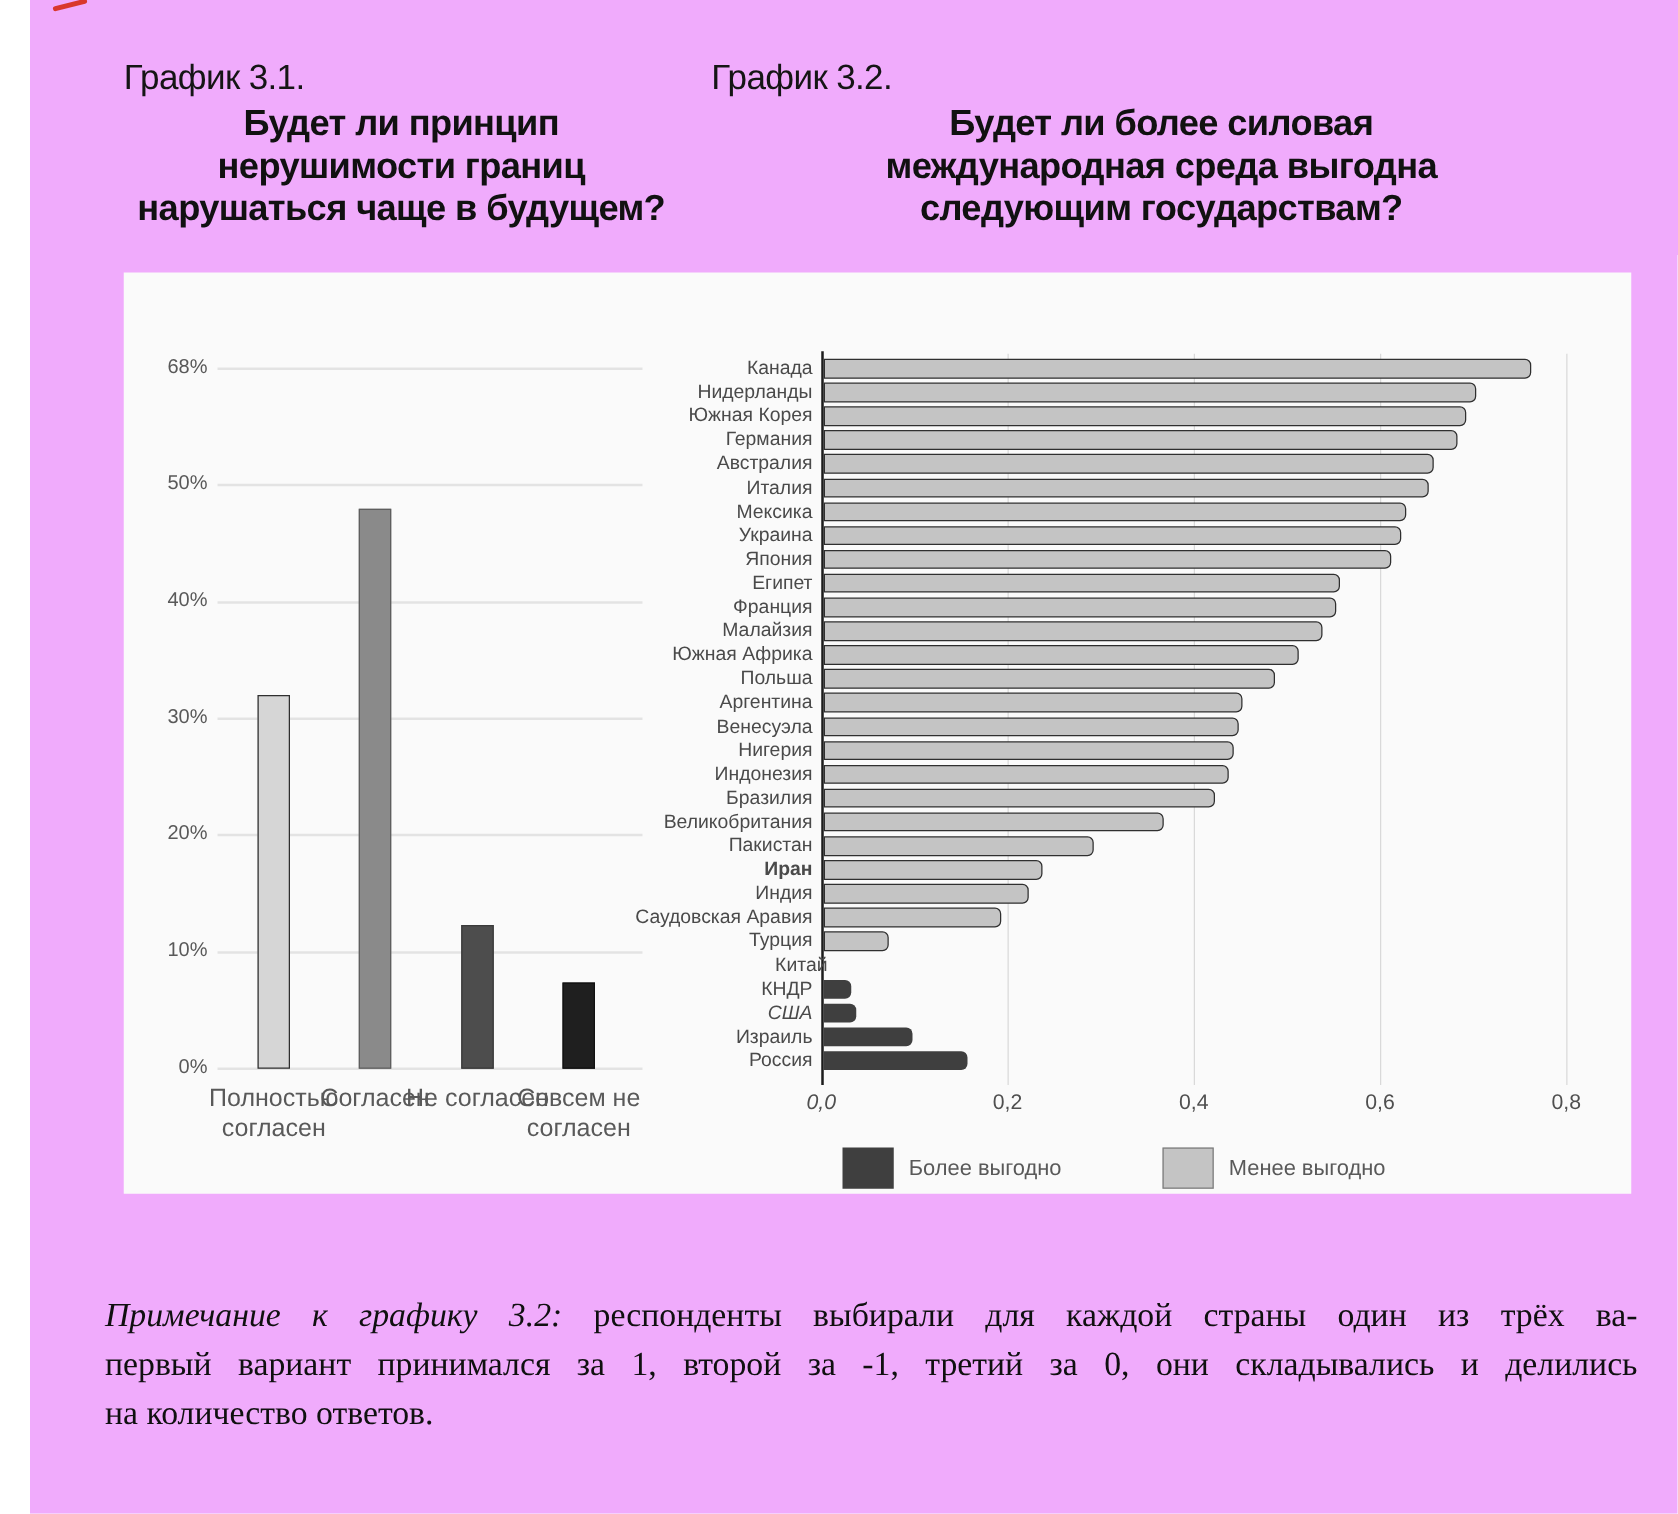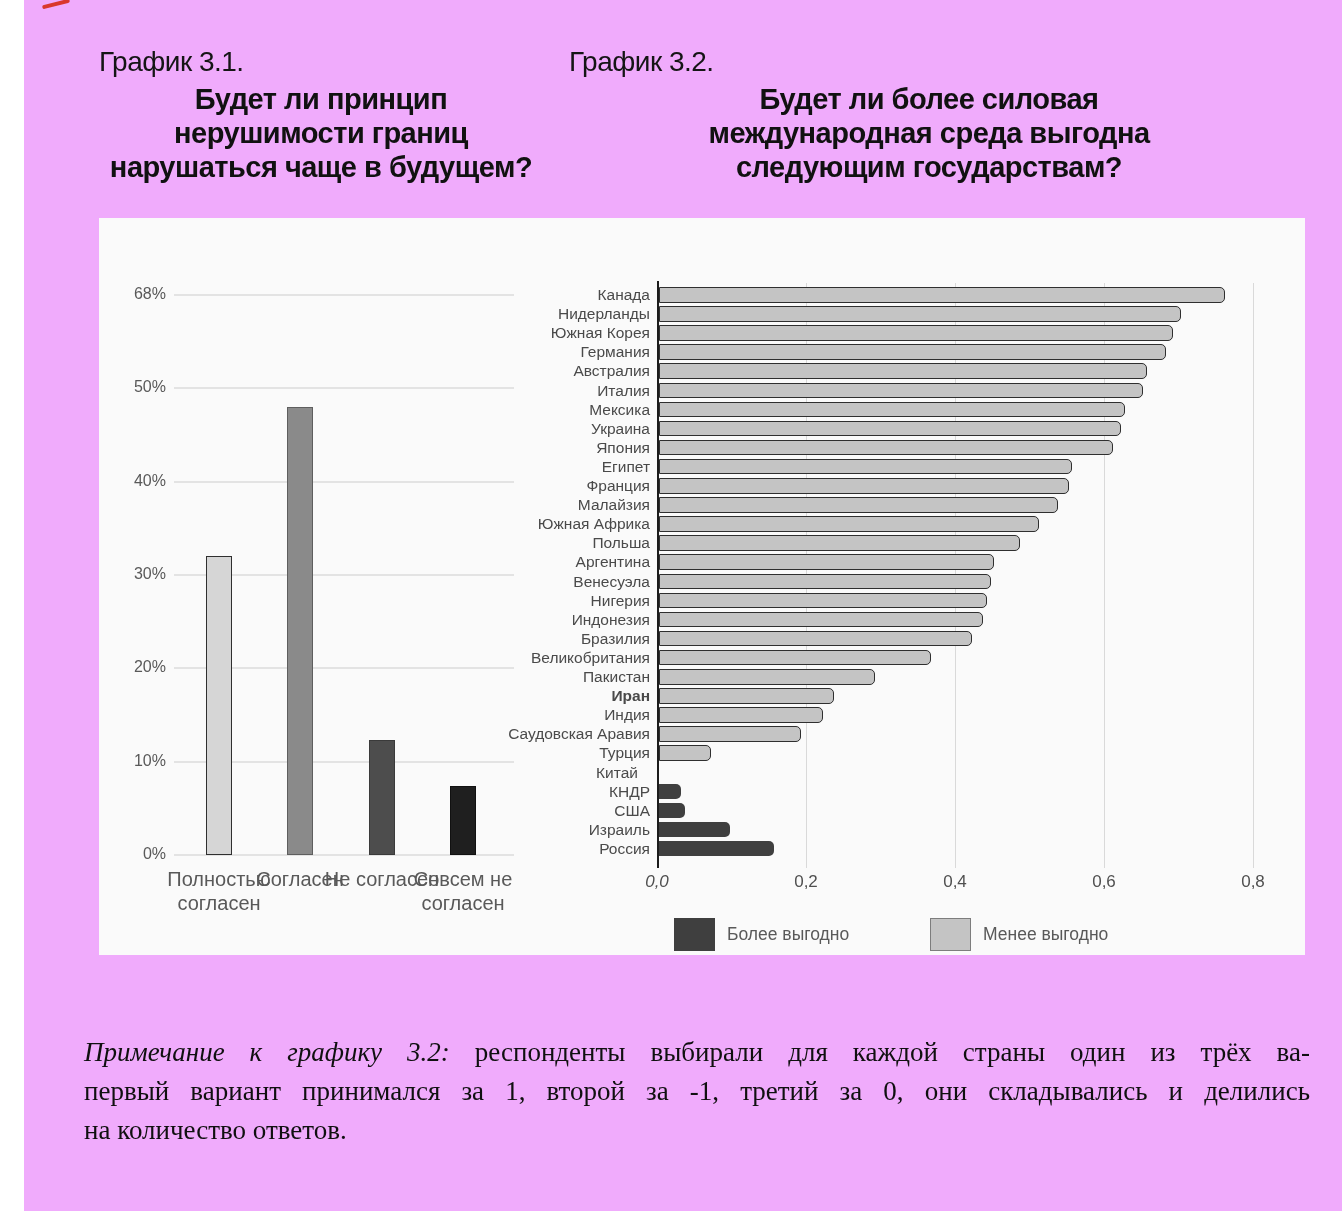--- a/index.html
+++ b/index.html
@@ -133,24 +133,24 @@
       <div class="cat2" style="left: 300px; top: 668px;">Пакистан</div>
       <div class="bar2" style="left: 635px; top: 669px; width: 216px; height: 15.5px; background: rgb(196, 196, 196); border: 1px solid rgb(47, 47, 47);"></div>
       <div class="cat2" style="left: 300px; top: 687.1px; font-weight: bold;">Иран</div>
       <div class="bar2" style="left: 635px; top: 688.1px; width: 175px; height: 15.5px; background: rgb(196, 196, 196); border: 1px solid rgb(47, 47, 47);"></div>
       <div class="cat2" style="left: 300px; top: 706.2px;">Индия</div>
       <div class="bar2" style="left: 635px; top: 707.2px; width: 164px; height: 15.5px; background: rgb(196, 196, 196); border: 1px solid rgb(47, 47, 47);"></div>
       <div class="cat2" style="left: 300px; top: 725.3px;">Саудовская Аравия</div>
       <div class="bar2" style="left: 635px; top: 726.3px; width: 142px; height: 15.5px; background: rgb(196, 196, 196); border: 1px solid rgb(47, 47, 47);"></div>
       <div class="cat2" style="left: 300px; top: 744.4px;">Турция</div>
       <div class="bar2" style="left: 635px; top: 745.4px; width: 52px; height: 15.5px; background: rgb(196, 196, 196); border: 1px solid rgb(47, 47, 47);"></div>
-      <div class="cat2" style="left: 288px; top: 763.5px;">Китай</div>
+      <div class="cat2" style="left: 312px; top: 763.5px;">Китай</div>
       <div class="cat2" style="left: 300px; top: 782.6px;">КНДР</div>
       <div class="bar2" style="left: 635px; top: 783.6px; width: 22px; height: 15.5px; background: rgb(63, 63, 63);"></div>
-      <div class="cat2" style="left: 300px; top: 801.7px;">США</div>
+      <div class="cat2" style="left: 300px; top: 801.7px; font-style: italic;">США</div>
       <div class="bar2" style="left: 635px; top: 802.7px; width: 26px; height: 15.5px; background: rgb(63, 63, 63);"></div>
       <div class="cat2" style="left: 300px; top: 820.8px;">Израиль</div>
       <div class="bar2" style="left: 635px; top: 821.8px; width: 71px; height: 15.5px; background: rgb(63, 63, 63);"></div>
       <div class="cat2" style="left: 300px; top: 839.9px;">Россия</div>
       <div class="bar2" style="left: 635px; top: 840.9px; width: 115px; height: 15.5px; background: rgb(63, 63, 63);"></div>
       <div class="leg-swatch" style="left: 650px; top: 918px; background: rgb(63, 63, 63);"></div>
       <div class="leg-label" style="left: 703px; top: 918px;">Более выгодно</div>
       <div class="leg-swatch" style="left: 906px; top: 918px; background: rgb(196, 196, 196); border: 1px solid rgb(125, 125, 125);"></div>
       <div class="leg-label" style="left: 959px; top: 918px;">Менее выгодно</div>
     </div>

